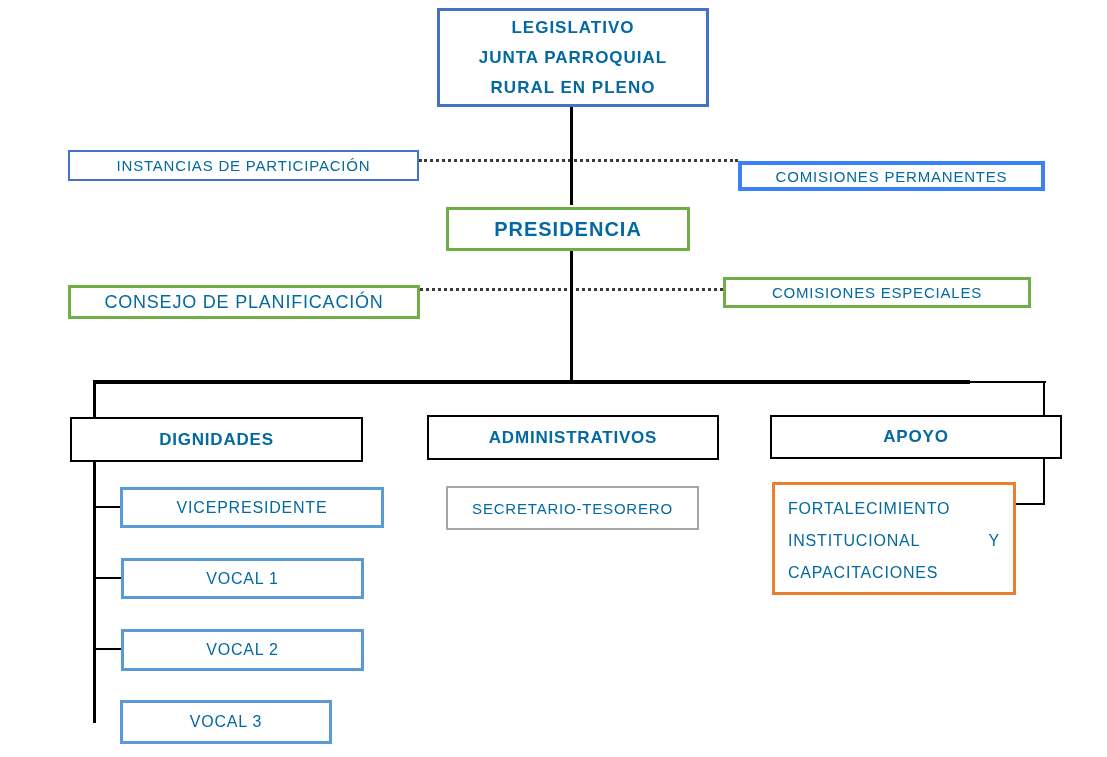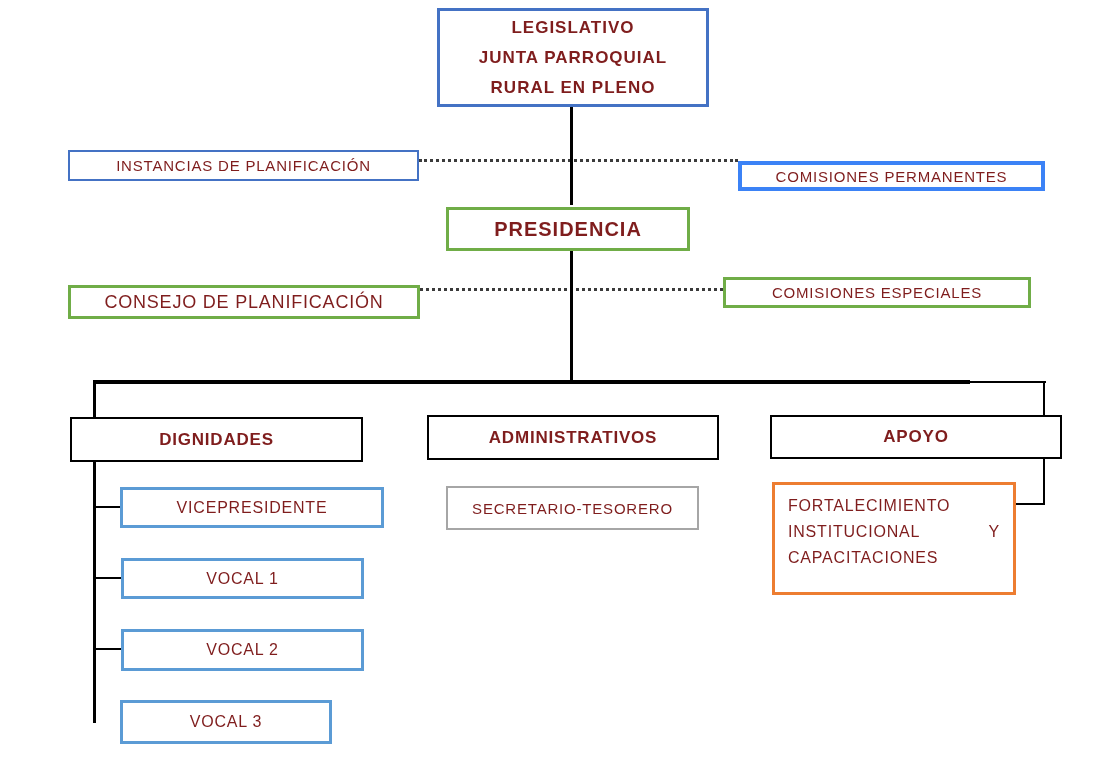--- a/index.html
+++ b/index.html
@@ -11,21 +11,21 @@
     overflow:hidden;
   }
   .node{
     position:absolute;
     box-sizing:border-box;
     background:#ffffff;
     display:flex;
     align-items:center;
     justify-content:center;
     text-align:center;
-    color:#7f1d1d;
+    color:#0369a1;
     letter-spacing:0.8px;
     white-space:nowrap;
   }
   .line{position:absolute;background:#000000;}
   .dotted{position:absolute;height:0;border-top:3px dotted #3b3b3b;background:none;}
 
   
   .n-legislativo{left:437px;top:8px;width:272px;height:99px;border:3px solid #4472C4;
     font-weight:bold;font-size:17px;flex-direction:column;line-height:30px;letter-spacing:1px;}
   .n-instancias{left:68px;top:150px;width:351px;height:31px;border:2px solid #4472C4;font-size:15px;}
@@ -36,21 +36,21 @@
   .n-com-esp{left:723px;top:277px;width:308px;height:31px;border:3px solid #70AD47;font-size:15px;}
   .n-dignidades{left:70px;top:417px;width:293px;height:45px;border:2px solid #000;font-weight:bold;font-size:17px;}
   .n-administrativos{left:427px;top:415px;width:292px;height:45px;border:2px solid #000;font-weight:bold;font-size:17px;}
   .n-apoyo{left:770px;top:415px;width:292px;height:44px;border:2px solid #000;font-weight:bold;font-size:17px;}
   .n-vice{left:120px;top:487px;width:264px;height:41px;border:3px solid #5B9BD5;font-size:16px;}
   .n-vocal1{left:121px;top:558px;width:243px;height:41px;border:3px solid #5B9BD5;font-size:16px;}
   .n-vocal2{left:121px;top:629px;width:243px;height:42px;border:3px solid #5B9BD5;font-size:16px;}
   .n-vocal3{left:120px;top:700px;width:212px;height:44px;border:3px solid #5B9BD5;font-size:16px;}
   .n-secretario{left:446px;top:486px;width:253px;height:44px;border:2px solid #A6A6A6;font-size:15px;}
   .n-fortalecimiento{left:772px;top:482px;width:244px;height:113px;border:3px solid #ED7D31;
-    font-size:16px;line-height:26px;padding:8px 13px;align-items:flex-start;justify-content:center;
+    font-size:16px;line-height:32px;padding:8px 13px;align-items:flex-start;justify-content:center;
     text-align:justify;white-space:normal;}
   .n-fortalecimiento span{display:block;width:100%;}
 
   
   .l-top-trunk{left:570px;top:107px;width:3px;height:98px;}
   .l-mid-trunk{left:570px;top:249px;width:3px;height:133px;}
   .l-main-h{left:93px;top:380px;width:877px;height:4px;}
   .l-ext-h{left:968px;top:381px;width:78px;height:2px;}
   .l-right-spine{left:1043px;top:381px;width:2px;height:124px;}
   .l-right-stub{left:1016px;top:503px;width:28px;height:2px;}
@@ -79,21 +79,21 @@
   <div class="line l-stub-vice"></div>
   <div class="line l-stub-vocal1"></div>
   <div class="line l-stub-vocal2"></div>
 
   <div class="node n-legislativo">
     <span>LEGISLATIVO</span>
     <span>JUNTA PARROQUIAL</span>
     <span>RURAL EN PLENO</span>
   </div>
 
-  <div class="node n-instancias">INSTANCIAS DE PLANIFICACIÓN</div>
+  <div class="node n-instancias">INSTANCIAS DE PARTICIPACIÓN</div>
 
   <div class="node n-com-perm">COMISIONES PERMANENTES</div>
 
   <div class="node n-presidencia">PRESIDENCIA</div>
 
   <div class="node n-consejo">CONSEJO DE PLANIFICACIÓN</div>
 
   <div class="node n-com-esp">COMISIONES ESPECIALES</div>
 
   <div class="node n-dignidades">DIGNIDADES</div>

